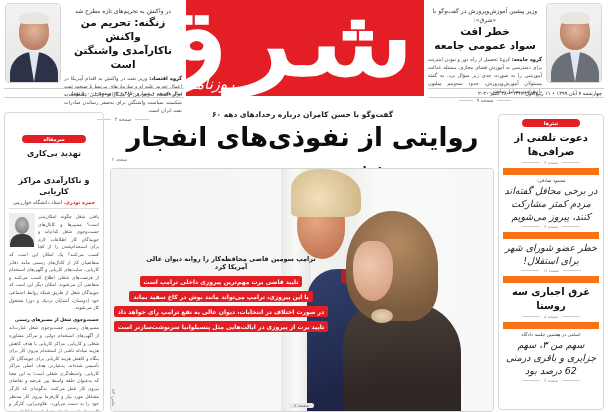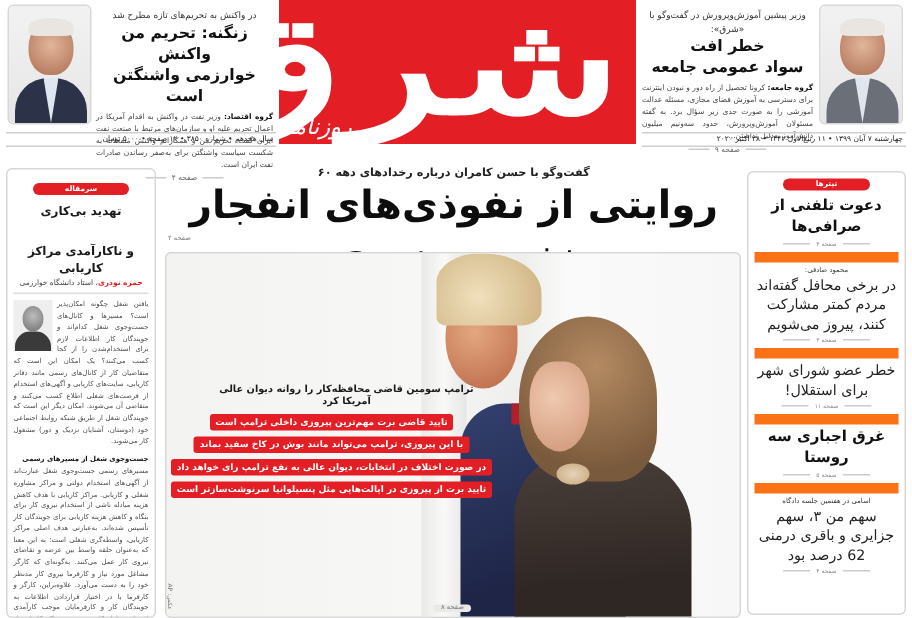--- a/index.html
+++ b/index.html
@@ -26,21 +26,21 @@
   .page-ref::before, .page-ref::after { content: ""; display: inline-block; width: 14px; height: 1px; background: #ccc; vertical-align: middle; margin: 0 4px; }
 
   .dateline { top: 88px; height: 10px; font-size: 5px; color: #222; border-top: 1px solid #cfcfcf; border-bottom: 1px solid #cfcfcf; line-height: 8px; text-align: right; padding-right: 2px; }
 
   
   .logo { left: 186px; top: 0; width: 238px; height: 96px; background: #e31e24; overflow: hidden; }
   .logo-word { position: absolute; right: 10px; top: -12px; font-family: "DejaVu Serif", serif; font-weight: bold; font-size: 92px; color: #fff; letter-spacing: -4px; line-height: 110px; transform: scaleX(1.45); transform-origin: right top; white-space: nowrap; }
   .logo-sub { position: absolute; left: 2px; bottom: 3px; font-family: "DejaVu Serif", serif; font-style: italic; font-weight: normal; font-size: 15px; color: #fff; white-space: nowrap; }
 
   
-  .left-col { left: 4px; top: 112px; width: 100px; height: 300px; border: 1px solid #d7d7d7; border-radius: 4px; padding: 3px 4px; overflow: hidden; }
+  .left-col { left: 4px; top: 112px; width: 100px; height: 300px; border: 1px solid #d7d7d7; border-radius: 4px; padding: 16px 4px; overflow: hidden; }
   .pill { margin: 6px auto 0; width: 64px; height: 8px; border-radius: 4px; background: #e31e24; color: #fff; font-size: 5px; line-height: 8px; text-align: center; font-weight: bold; }
   .left-title { font-weight: bold; font-size: 8px; line-height: 11px; text-align: center; margin-top: 5px; }
   .byline { font-size: 5px; color: #444; text-align: center; margin-top: 2px; border-bottom: 1px solid #ddd; padding-bottom: 3px; }
   .byline .name { color: #e31e24; font-weight: bold; }
   .ed-photo { float: left; width: 26px; height: 34px; margin: 4px 3px 2px 0; background: #eee; position: relative; overflow: hidden; }
   .ed-photo .h { position: absolute; left: 6px; top: 4px; width: 14px; height: 17px; border-radius: 50%; background: radial-gradient(circle at 50% 40%, #bdbdbd, #6e6e6e); }
   .ed-photo .b { position: absolute; left: 1px; top: 21px; width: 24px; height: 16px; border-radius: 10px 10px 0 0; background: #3a3a3a; }
   .ed-text { font-size: 4.6px; line-height: 7.6px; color: #4a4a4a; text-align: justify; margin-top: 4px; }
   .ed-sub { font-weight: bold; color: #111; }
 
@@ -69,39 +69,39 @@
   .ph-title { font-size: 17px; font-weight: bold; line-height: 24px; color: #111; margin-top: 2px; letter-spacing: -0.3px; }
   .red-bar { display: inline-block; background: #e31e24; color: #fff; font-size: 6px; font-weight: bold; padding: 1px 4px; border-radius: 2px; margin: 2px 0; line-height: 9px; white-space: nowrap; }
   .red-bars { display: flex; flex-direction: column; align-items: center; margin-top: 3px; }
 
   
   .right-col { left: 498px; top: 114px; width: 106px; height: 296px; border: 1px solid #d7d7d7; border-radius: 4px; padding: 0 4px; overflow: hidden; text-align: center; }
   .rc-pill { margin: 4px auto 2px; width: 58px; height: 8px; border-radius: 4px; background: #e31e24; color: #fff; font-size: 5px; line-height: 8px; font-weight: bold; }
   .rc-item { border-bottom: 7px solid #f97316; padding: 2px 0 1px; }
   .rc-kicker { font-size: 4.6px; color: #333; line-height: 7px; }
   .rc-title-b { font-weight: bold; font-size: 10px; line-height: 14px; color: #111; }
-  .rc-title-n { font-size: 9.5px; line-height: 13px; color: #222; }
+  .rc-title-n { font-size: 9.5px; line-height: 13px; color: #222; font-style: italic; }
   .rc-ref { font-size: 4px; color: #888; line-height: 8px; }
   .rc-ref::before, .rc-ref::after { content: ""; display: inline-block; width: 18px; height: 1px; background: #ccc; vertical-align: middle; margin: 0 4px; }
 </style>
 </head>
 <body>
 
 <div class="abs side-box" style="left:5px;">
   <div class="portrait">
       <div class="suit"></div>
       <div class="shirt"></div>
       <div class="head"></div>
       <div class="hair"></div>
     </div>
 </div>
 <div class="abs side-text" style="left:64px;">
   <div class="kicker">در واکنش به تحریم‌های تازه مطرح شد</div>
   <div class="side-title">زنگنه: تحریم من واکنش</div>
-  <div class="side-title">خوارزمی واشنگتن است</div>
+  <div class="side-title">ناکارآمدی واشنگتن است</div>
   <div class="side-body"><b>گروه اقتصاد:</b> <span>وزیر نفت در واکنش به اقدام آمریکا در اعمال تحریم علیه او و سازمان‌های مرتبط با صنعت نفت ایران گفت: تحریم من و همکارانم واکنش منفعلانه به شکست سیاست واشنگتن برای به‌صفر رساندن صادرات نفت ایران است.</span></div>
   <div class="page-ref">صفحه ۴</div>
 </div>
 <div class="abs dateline" style="left:4px; width:180px;">سال هجدهم • شماره ۳۸۵۰ • ۱۲ صفحه • ۵۰۰۰ تومان</div>
 
 <div class="abs logo">
   <div class="logo-word">شرق</div>
   <div class="logo-sub">روزنامه</div>
 </div>
 

